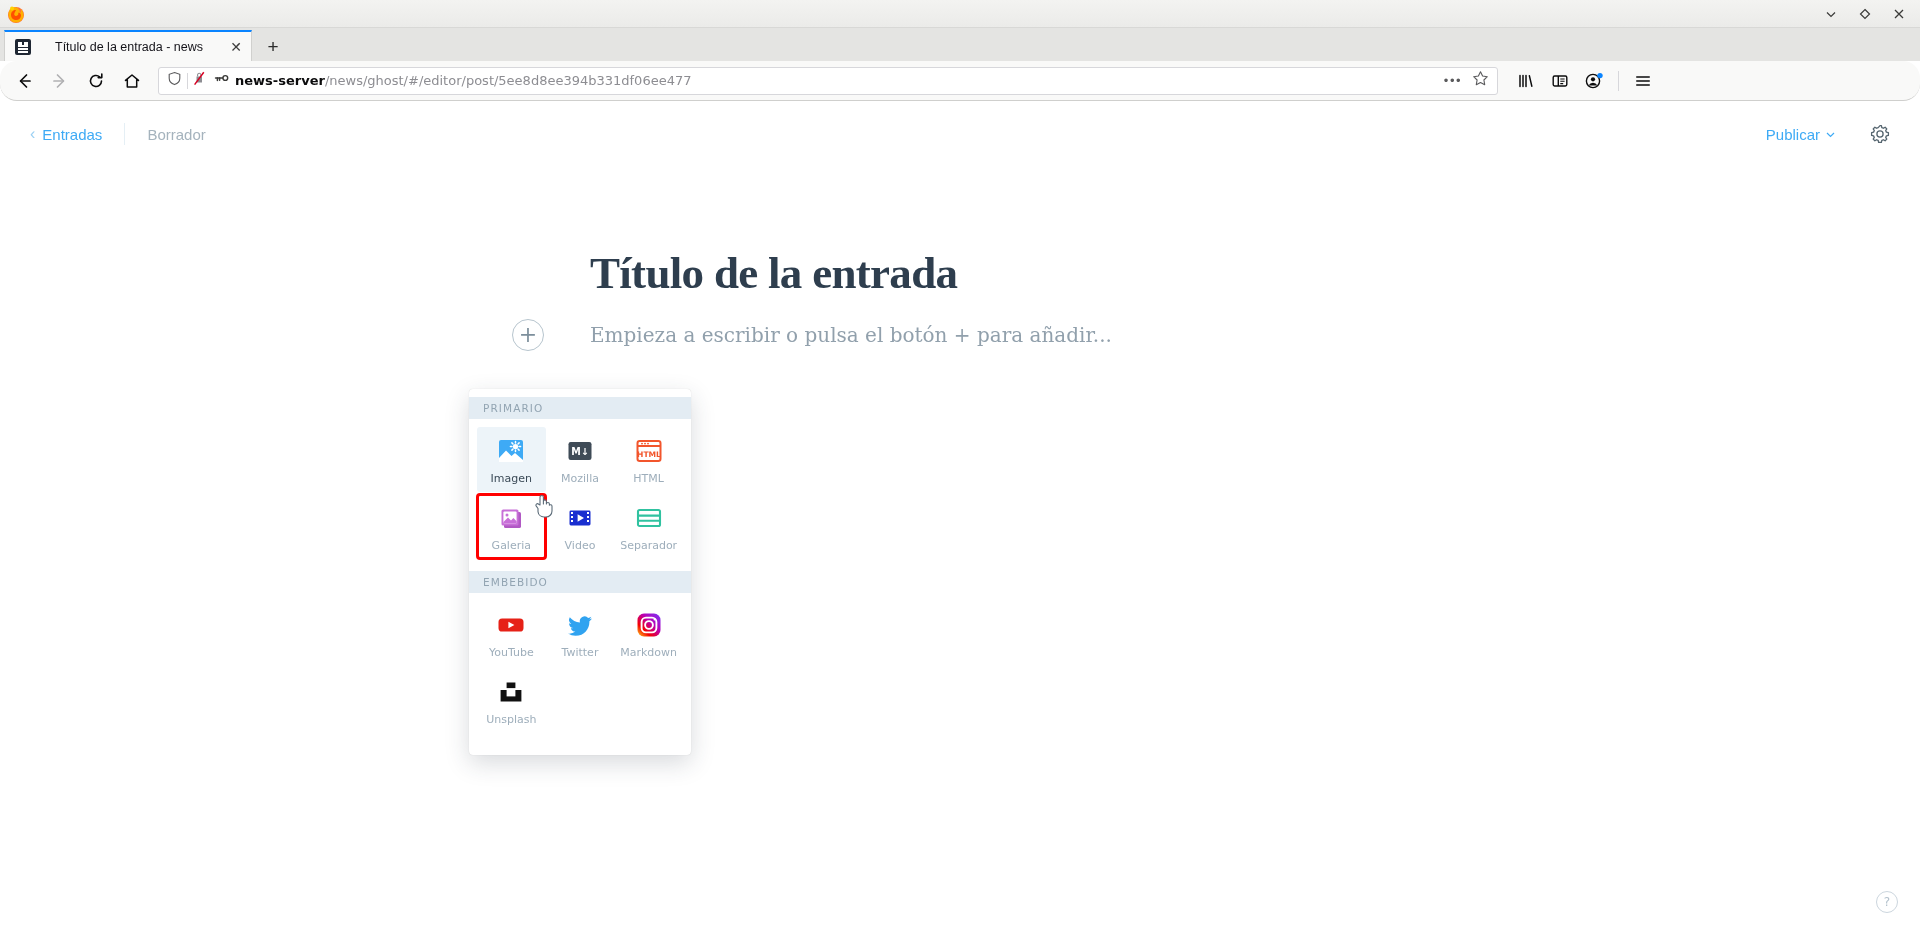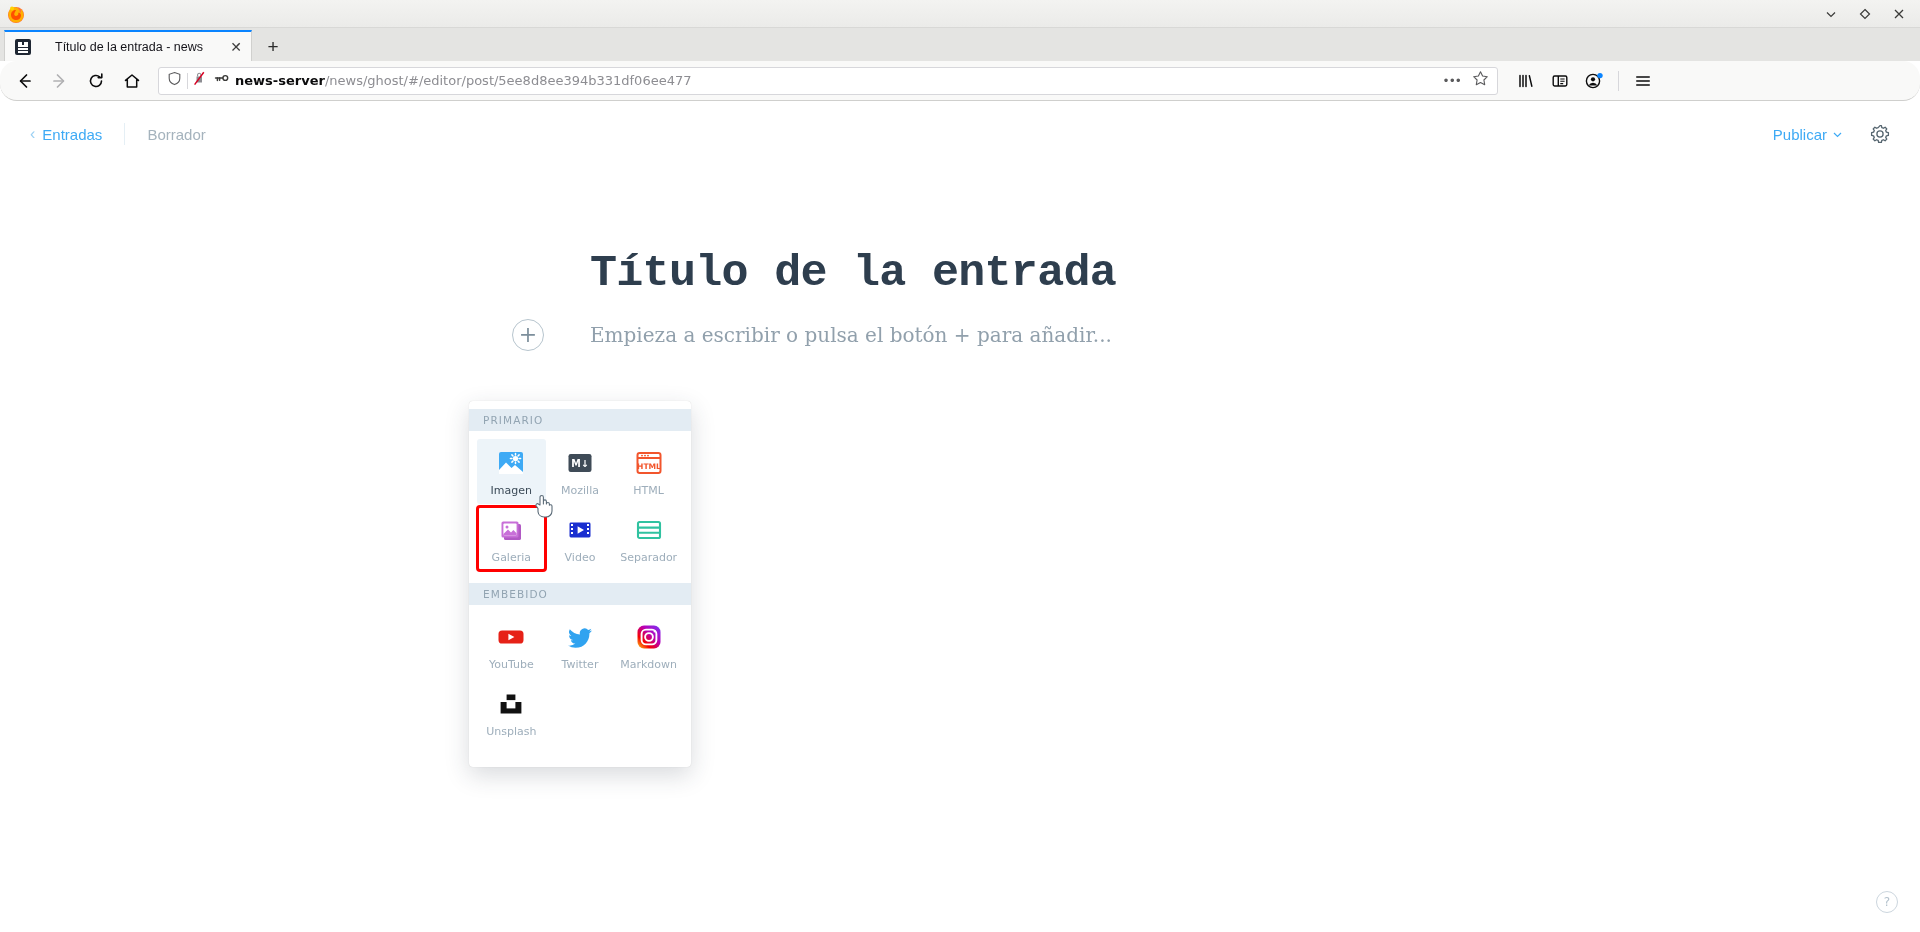--- a/index.html
+++ b/index.html
@@ -134,51 +134,51 @@
     padding: 0 30px;
   }
   .gh-left { display:flex; align-items:center; }
   .gh-back {
     display:flex; align-items:center; gap:7px;
     color:#3eaaf5; font-size:15px;
   }
   .gh-back .chev { font-size: 16px; color:#9bd0f3; line-height:1; }
   .gh-divider { width:1px; height:22px; background:#e5eff5; margin: 0 22px; }
   .gh-status { color:#a5b3bd; font-size:15px; }
-  .gh-right { margin-left:auto; display:flex; align-items:center; gap:27px; }
+  .gh-right { margin-left:auto; display:flex; align-items:center; gap:34px; }
   .gh-publish { color:#3eaaf5; font-size:15px; display:flex; align-items:center; gap:5px; }
   .gh-gear { color:#5b6b78; display:flex; }
 
   .editor-wrap {
     max-width: 740px; margin: 0 auto;
     padding-top: 82px; position: relative;
   }
   .post-title {
-    font-family: Liberation Mono, monospace;
+    font-family: Liberation Serif, serif;
     font-size: 45px; font-weight: 700; color: #2e3e4e;
     letter-spacing: -0.7px; line-height: 1.1;
   }
   .post-body {
     margin-top: 24px; position: relative;
     font-family: "DejaVu Serif", serif;
     font-size: 20px; color: #91a0ac;
   }
   .plus-btn {
     position: absolute; left: -78px; top: -4px;
     width: 32px; height: 32px; border-radius: 50%;
     border: 1px solid #b7c5ce; color:#7d8f9c;
     display:flex; align-items:center; justify-content:center;
     font-size: 22px; font-weight: 300; line-height: 0;
     background: #fff;
   }
 
   
   .cardmenu {
     position: absolute;
-    left: 469px; top: 300px;
+    left: 469px; top: 288px;
     width: 222px;
     background: #fff;
     border-radius: 4px;
     box-shadow: 0 0 1px rgba(0,0,0,.18), 0 8px 24px rgba(38,51,64,.18);
     padding: 8px 0 10px;
     z-index: 50;
   }
   .cm-section {
     background: #e3ecf3;
     color: #92a4b2;

